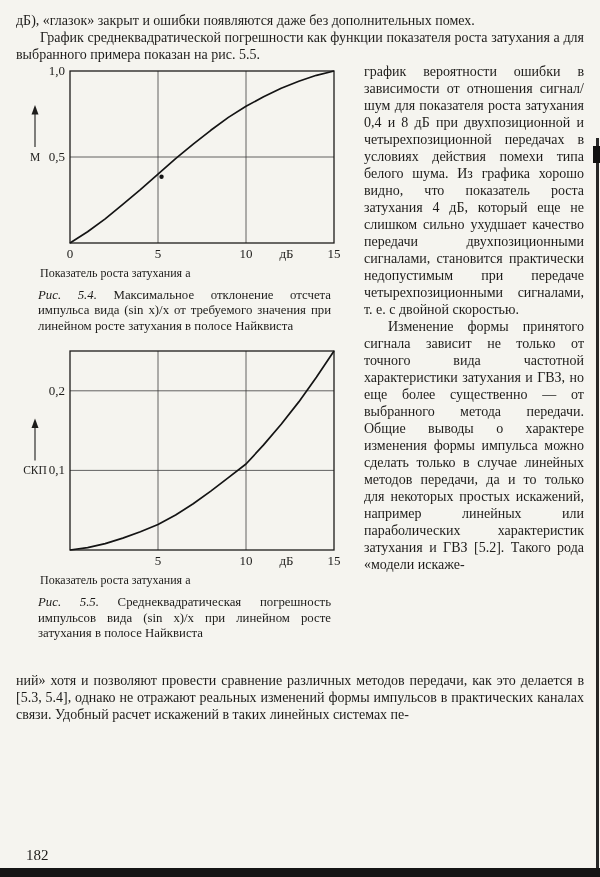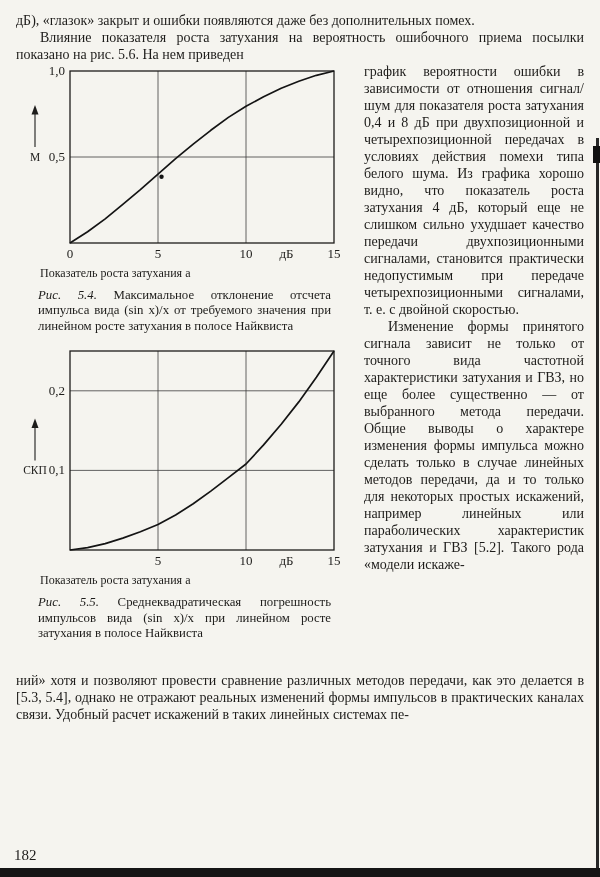--- a/index.html
+++ b/index.html
@@ -14,21 +14,21 @@
   .ind { text-indent:24px; }
   .clearb { clear:both; padding-top:10px; }
 
   .figcol { float:left; width:340px; margin:4px 8px 0 0; padding-bottom:8px; }
   .fig { margin:0 0 4px 0; padding:0; }
   .chart { display:block; margin-left:4px; }
   .xlab { font-size:12px; margin:1px 0 0 24px; }
   .cap { font-size:12.8px; line-height:15.4px; text-align:justify; margin:7px 25px 13px 22px; }
   .capnum { font-style:italic; }
 
-  .pagenum { position:absolute; left:14px; bottom:13px; font-size:15px; }
+  .pagenum { position:absolute; left:26px; bottom:13px; font-size:15px; }
 
   
   .edge-bottom { position:absolute; left:0; right:0; bottom:0; height:9px; background:#151515; }
   .edge-right  { position:absolute; right:1px; top:138px; bottom:8px; width:3px; background:#262626; }
   .edge-blot   { position:absolute; right:0; top:146px; width:7px; height:17px; background:#111; }
 
   
   .box   { fill:none; stroke:#1d1c1a; stroke-width:1.3; }
   .grid  { stroke:#3c3c3c; stroke-width:0.8; }
   .curve { fill:none; stroke:#141414; stroke-width:1.7; stroke-linejoin:round; }
@@ -37,21 +37,21 @@
   .ylab  { font-size:11.5px; fill:#1d1c1a; font-family:"Liberation Serif",serif; }
   .axisline { stroke:#1d1c1a; stroke-width:1.1; }
   .arrowhead{ fill:#1d1c1a; }
 </style>
 </head>
 <body>
 
 <div class="page">
 
   <p class="bt">дБ), «глазок» закрыт и ошибки появляются даже без дополнительных помех.</p>
-  <p class="bt ind">Влияние показателя роста затухания на вероятность ошибочного приема посылки показано на рис. 5.6. На нем приведен</p>
+  <p class="bt ind">График среднеквадратической погрешности как функции показателя роста затухания a для выбранного примера показан на рис. 5.5.</p>
 
   <div class="figcol">
 
     <figure class="fig">
       <svg class="chart" width="322" height="198">
           <line x1="138" y1="4" x2="138" y2="176" class="grid"></line>
           <line x1="226" y1="4" x2="226" y2="176" class="grid"></line>
           <line x1="50" y1="90" x2="314" y2="90" class="grid"></line>
           <rect x="50" y="4" width="264" height="172" class="box"></rect>
           <path d="M50.0 176.0 L67.6 164.8 L85.2 151.9 L102.8 137.3 L120.4 122.7 L138.0 107.2 L155.6 91.7 L173.2 77.1 L190.8 63.3 L208.4 50.4 L226.0 39.3 L243.6 29.8 L261.2 21.2 L278.8 14.3 L296.4 8.3 L314.0 4.0" class="curve"></path>

